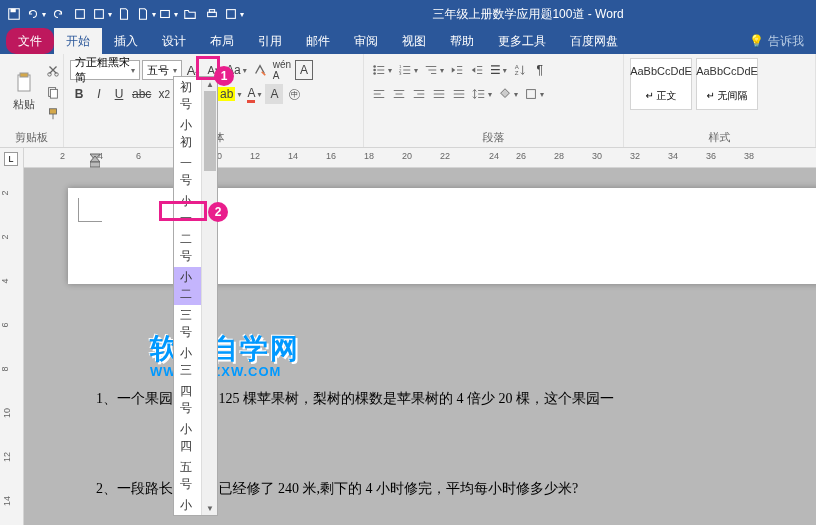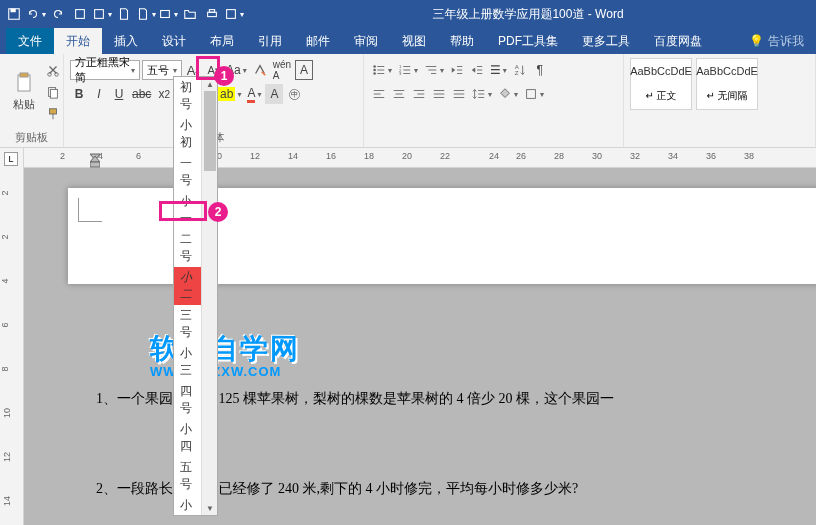--- a/index.html
+++ b/index.html
@@ -8,42 +8,42 @@
 
 .titlebar { height: 28px; background: #2b579a; display: flex; align-items: center; padding: 0 4px; }
 .titlebar .qat { display: flex; gap: 2px; align-items: center; }
 .qat-btn { width: 20px; height: 20px; display: flex; align-items: center; justify-content: center; color: #fff; font-size: 11px; cursor: pointer; }
 .qat-btn svg { width: 14px; height: 14px; }
 .titlebar .title { flex: 1; text-align: center; color: #fff; font-size: 12px; }
 
 
 .menubar { height: 26px; background: #2b579a; display: flex; align-items: stretch; padding-left: 6px; }
 .menu-tab { padding: 0 12px; color: #fff; font-size: 12px; display: flex; align-items: center; cursor: pointer; }
-.menu-tab.file { background: #0369a1; }
+.menu-tab.file { background: #be185d; border-radius: 10px; }
 .menu-tab.active { background: #f3f3f3; color: #2b579a; }
 .menu-tell { margin-left: auto; padding: 0 12px; color: #b8cce4; font-size: 12px; display: flex; align-items: center; gap: 4px; }
 
 
 .ribbon { height: 94px; background: #f3f3f3; border-bottom: 1px solid #d4d4d4; display: flex; position: relative; }
 .ribbon-group { border-right: 1px solid #e1e1e1; padding: 4px 6px 2px 6px; display: flex; flex-direction: column; position: relative; }
 .ribbon-group-label { font-size: 11px; color: #666; text-align: center; margin-top: auto; padding-top: 2px; }
 .ribbon-row { display: flex; align-items: center; gap: 2px; min-height: 24px; }
 .ribbon-btn { min-width: 18px; height: 20px; display: flex; align-items: center; justify-content: center; padding: 0 2px; cursor: pointer; font-size: 12px; color: #444; }
 .ribbon-btn svg { width: 14px; height: 14px; }
 .big-btn { display: flex; flex-direction: column; align-items: center; justify-content: center; padding: 4px 6px; cursor: pointer; font-size: 11px; color: #444; }
 .big-btn svg { width: 24px; height: 24px; margin-bottom: 2px; }
 .font-name { width: 70px; height: 20px; border: 1px solid #ababab; font-size: 11px; padding: 0 4px; background: #fff; display: flex; align-items: center; }
 .font-size { width: 40px; height: 20px; border: 1px solid #ababab; font-size: 11px; padding: 0 4px; background: #fff; display: flex; align-items: center; position: relative; }
 .style-item { width: 62px; height: 52px; border: 1px solid #d4d4d4; background: #fff; display: flex; flex-direction: column; align-items: center; justify-content: center; font-size: 10px; cursor: pointer; margin-right: 2px; }
 .style-preview { font-size: 11px; color: #333; margin-bottom: 12px; }
 
 
 .size-dropdown { position: absolute; left: 173px; top: 76px; width: 45px; background: #fff; border: 1px solid #ababab; z-index: 100; max-height: 440px; overflow: hidden; }
 .size-item { padding: 2px 6px; font-size: 12px; color: #333; cursor: pointer; text-align: left; }
-.size-item.highlighted { background: #ef4444; font-style: italic; }
+.size-item.highlighted { background: #c4b5fd; }
 .size-scrollbar { position: absolute; right: 0; top: 0; width: 16px; height: 100%; background: #f0f0f0; border-left: 1px solid #ddd; }
 .size-scrollbar-thumb { position: absolute; left: 2px; top: 14px; width: 12px; height: 80px; background: #c1c1c1; }
 .size-scrollbar-arrow { position: absolute; left: 0; width: 16px; height: 14px; display: flex; align-items: center; justify-content: center; font-size: 8px; color: #666; }
 
 
 .callout { position: absolute; width: 20px; height: 20px; border-radius: 50%; background: #e91e8c; color: #fff; font-size: 12px; font-weight: bold; display: flex; align-items: center; justify-content: center; z-index: 200; }
 .callout-box { position: absolute; border: 3px solid #e91e8c; z-index: 150; pointer-events: none; }
 
 
 .doc-area { position: absolute; left: 0; top: 148px; right: 0; bottom: 0; display: flex; }
@@ -146,21 +146,20 @@
   <div class="menu-tab file">文件</div>
   <div class="menu-tab active">开始</div>
   <div class="menu-tab">插入</div>
   <div class="menu-tab">设计</div>
   <div class="menu-tab">布局</div>
   <div class="menu-tab">引用</div>
   <div class="menu-tab">邮件</div>
   <div class="menu-tab">审阅</div>
   <div class="menu-tab">视图</div>
   <div class="menu-tab">帮助</div>
-  <div class="menu-tab">PDF工具集</div>
   <div class="menu-tab">更多工具</div>
   <div class="menu-tab">百度网盘</div>
   <div class="menu-tell">
     <span>💡</span>
     <span>告诉我</span>
   </div>
 </div>
 
 <div class="ribbon">
 
@@ -351,33 +350,35 @@
           </svg>
           <span class="dropdown-arrow">▾</span>
         </div>
       <div class="ribbon-btn">
           <svg viewBox="0 0 16 16">
             <rect x="3" y="3" width="10" height="10" fill="none" stroke="#666"></rect>
           </svg>
           <span class="dropdown-arrow">▾</span>
         </div>
     </div>
+    <div class="ribbon-group-label">段落</div>
   </div>
 
   <div class="ribbon-group" style="flex:1">
     <div class="ribbon-row" style="align-items:flex-start">
       <div class="style-item">
         <div class="style-preview">AaBbCcDdE</div>
         <div>↵ 正文</div>
       </div>
       <div class="style-item">
         <div class="style-preview">AaBbCcDdE</div>
         <div>↵ 无间隔</div>
       </div>
     </div>
+    <div class="ribbon-group-label">样式</div>
   </div>
 </div>
 
 <div class="size-dropdown">
   <div id="size-list" style="width:28px">
       <div class="size-item">初号</div>
       <div class="size-item">小初</div>
       <div class="size-item">一号</div>
       <div class="size-item">小一</div>
       <div class="size-item">二号</div>

